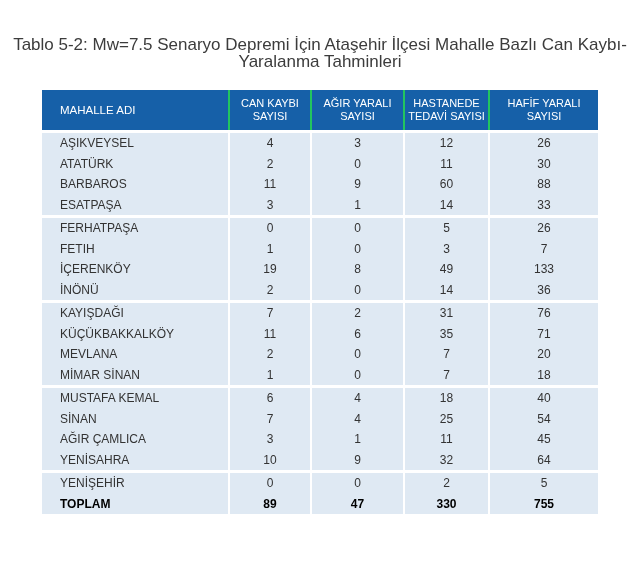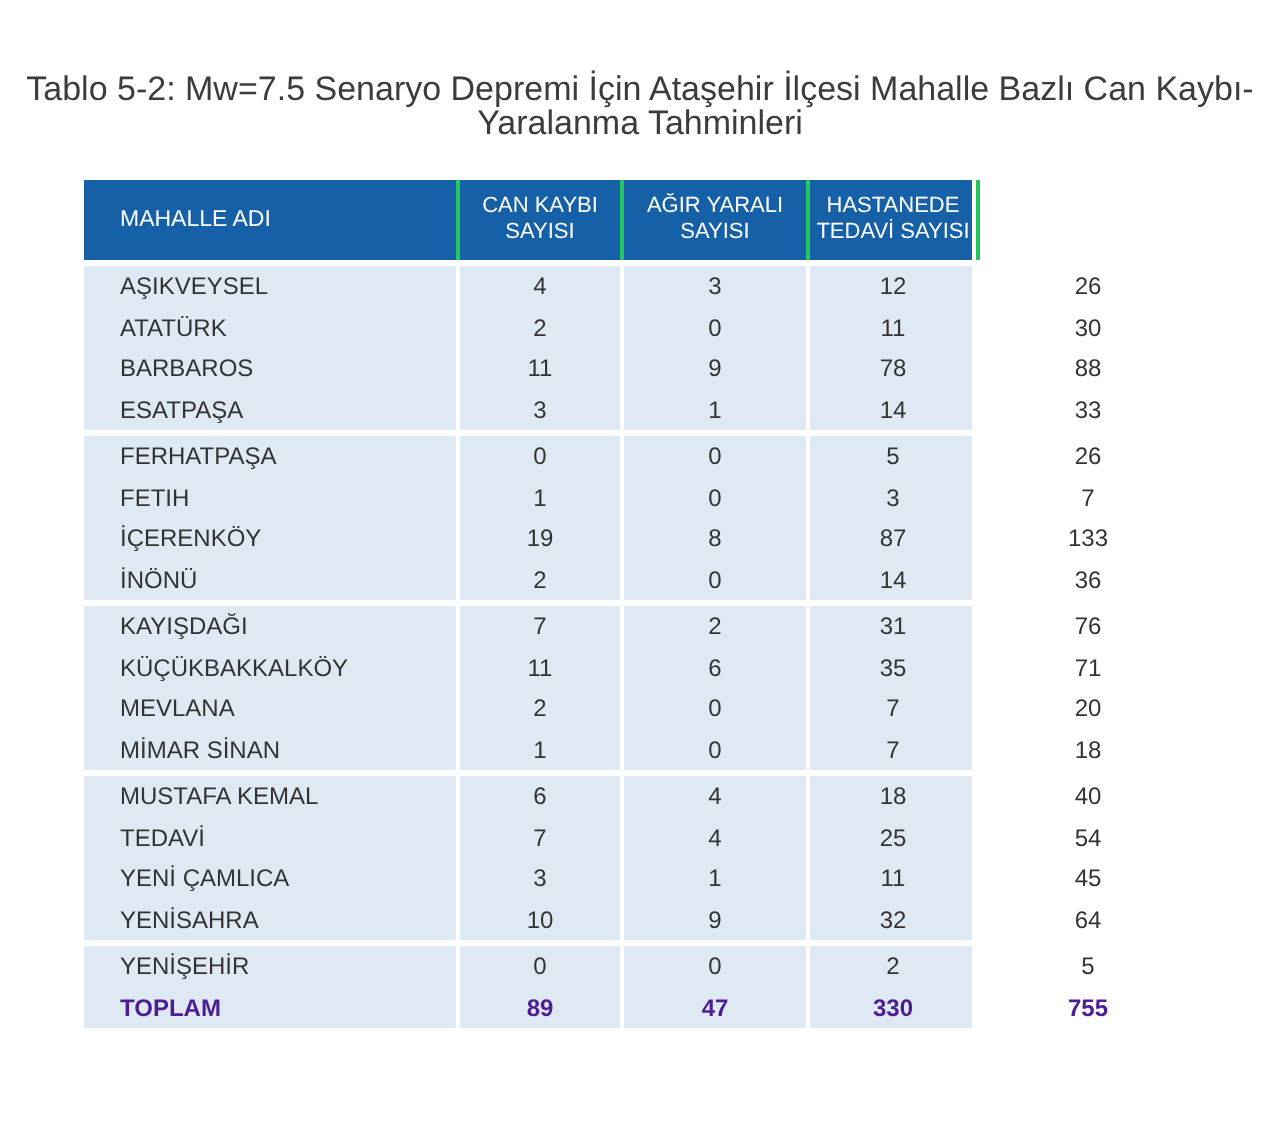--- a/index.html
+++ b/index.html
@@ -18,21 +18,21 @@
     width: 100%;
     text-align: center;
     font-size: 17px;
     line-height: 17px;
     color: #3c3c3c;
   }
   .table-wrap {
     position: absolute;
     left: 42px;
     top: 90px;
-    width: 444px;
+    width: 556px;
   }
   .thead {
     display: grid;
     grid-template-columns: 186px 82px 93px 85px 110px;
     background: #1660a8;
     margin-bottom: 3px;
   }
   .th {
     box-sizing: border-box;
     height: 40px;
@@ -69,21 +69,21 @@
     text-align: center;
     border-left: 2px solid #ffffff;
     white-space: nowrap;
     overflow: hidden;
   }
   .cell:first-child {
     border-left: none;
     text-align: left;
     padding-left: 18px;
   }
-  .row.total .cell { font-weight: bold; color: #4c1d95; }
+  .row.total .cell { font-weight: bold; color: #000000; }
 </style>
 </head>
 <body>
 
 <div class="page">
   <div class="doc-title">
     <span>Tablo 5-2: Mw=7.5 Senaryo Depremi İçin Ataşehir İlçesi Mahalle Bazlı Can Kaybı-</span><br>
     <span>Yaralanma Tahminleri</span>
   </div>
 
@@ -122,21 +122,21 @@
             <div class="cell">ATATÜRK</div>
             <div class="cell">2</div>
             <div class="cell">0</div>
             <div class="cell">11</div>
             <div class="cell">30</div>
           </div>
           <div class="row">
             <div class="cell">BARBAROS</div>
             <div class="cell">11</div>
             <div class="cell">9</div>
-            <div class="cell">78</div>
+            <div class="cell">60</div>
             <div class="cell">88</div>
           </div>
           <div class="row">
             <div class="cell">ESATPAŞA</div>
             <div class="cell">3</div>
             <div class="cell">1</div>
             <div class="cell">14</div>
             <div class="cell">33</div>
           </div>
         </div>
@@ -152,21 +152,21 @@
             <div class="cell">FETIH</div>
             <div class="cell">1</div>
             <div class="cell">0</div>
             <div class="cell">3</div>
             <div class="cell">7</div>
           </div>
           <div class="row">
             <div class="cell">İÇERENKÖY</div>
             <div class="cell">19</div>
             <div class="cell">8</div>
-            <div class="cell">87</div>
+            <div class="cell">49</div>
             <div class="cell">133</div>
           </div>
           <div class="row">
             <div class="cell">İNÖNÜ</div>
             <div class="cell">2</div>
             <div class="cell">0</div>
             <div class="cell">14</div>
             <div class="cell">36</div>
           </div>
         </div>
@@ -202,28 +202,28 @@
         </div>
         <div class="group">
           <div class="row">
             <div class="cell">MUSTAFA KEMAL</div>
             <div class="cell">6</div>
             <div class="cell">4</div>
             <div class="cell">18</div>
             <div class="cell">40</div>
           </div>
           <div class="row">
-            <div class="cell">TEDAVİ</div>
+            <div class="cell">SİNAN</div>
             <div class="cell">7</div>
             <div class="cell">4</div>
             <div class="cell">25</div>
             <div class="cell">54</div>
           </div>
           <div class="row">
-            <div class="cell">YENİ ÇAMLICA</div>
+            <div class="cell">AĞIR ÇAMLICA</div>
             <div class="cell">3</div>
             <div class="cell">1</div>
             <div class="cell">11</div>
             <div class="cell">45</div>
           </div>
           <div class="row">
             <div class="cell">YENİSAHRA</div>
             <div class="cell">10</div>
             <div class="cell">9</div>
             <div class="cell">32</div>

